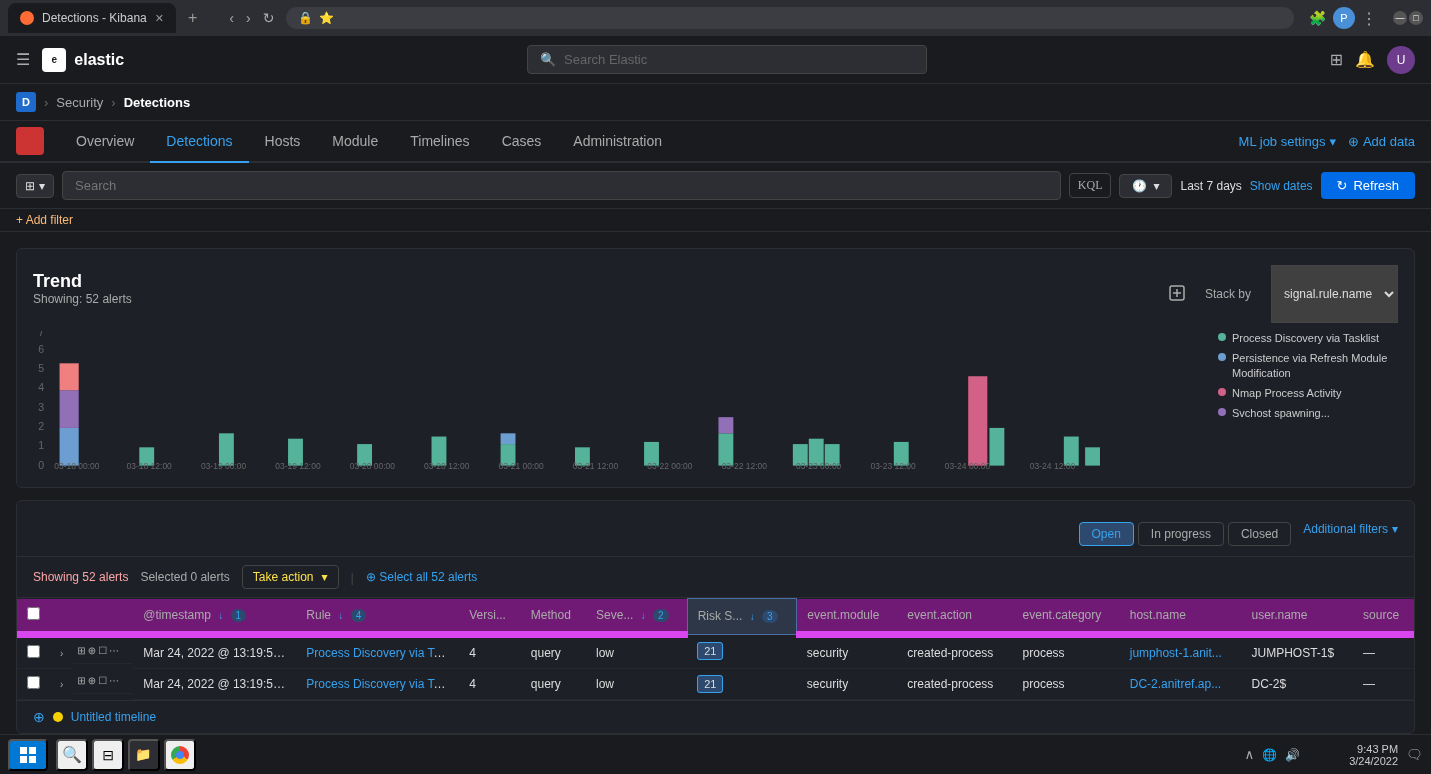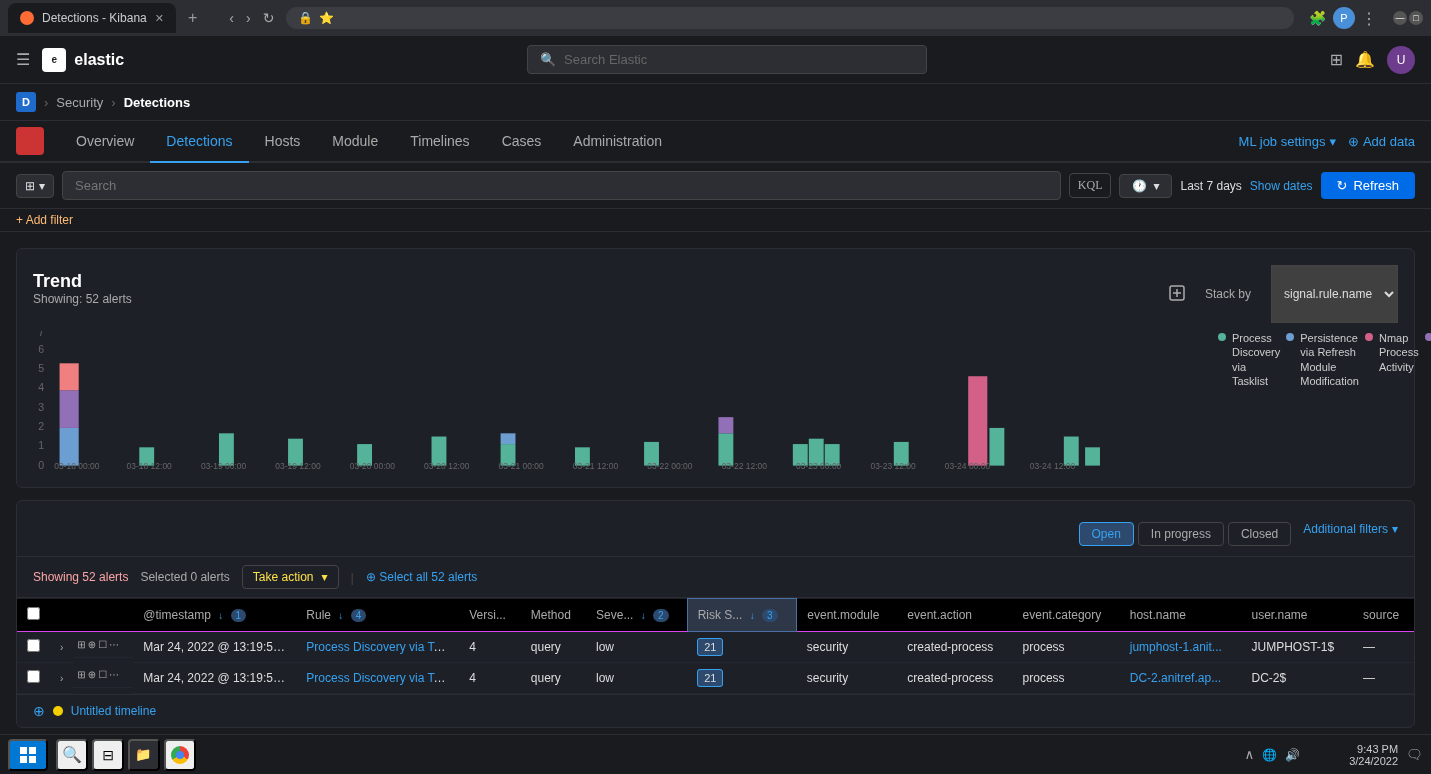--- a/index.html
+++ b/index.html
@@ -64,21 +64,21 @@
     .trend-header { display: flex; align-items: center; justify-content: space-between; margin-bottom: 8px; }
     .trend-title { font-size: 18px; font-weight: 600; color: #fff; }
     .trend-subtitle { font-size: 12px; color: #aaa; margin-bottom: 12px; }
     .trend-controls { display: flex; align-items: center; gap: 20px; }
     .stack-by-label { color: #aaa; font-size: 12px; }
     .stack-by-select { background: #404040; border: 1px solid #444; color: #ddd; padding: 20px 8px; border-radius: 0; font-size: 12px; cursor: pointer; }
     
     
     .chart-container { display: flex; gap: 16px; }
     .chart-area { flex: 1; position: relative; height: 140px; }
-    .chart-legend { width: 180px; display: flex; flex-direction: row; gap: 6px; font-size: 11px; }
+    .chart-legend { width: 180px; display: flex; flex-direction: column; gap: 6px; font-size: 11px; }
     .legend-item { display: flex; align-items: flex-start; gap: 6px; }
     .legend-dot { width: 8px; height: 8px; border-radius: 50%; flex-shrink: 0; margin-top: 2px; }
     .legend-text { color: #ccc; line-height: 1.3; }
 
     
     .chart-svg { width: 100%; height: 140px; }
 
     
     .alerts-panel { background: #1e2028; border: 1px solid #2d2e33; border-radius: 6px; }
     .alerts-header { padding: 10px 16px; display: flex; align-items: center; gap: 12px; border-bottom: 1px solid #2d2e33; }
@@ -88,21 +88,21 @@
     .additional-filters-btn { background: none; border: none; color: #36a2ef; font-size: 12px; cursor: pointer; display: flex; align-items: center; gap: 4px; }
     
     .alerts-toolbar { padding: 8px 16px; display: flex; align-items: center; gap: 12px; border-bottom: 1px solid #2d2e33; }
     .showing-text { font-size: 12px; color: #fca5a5; }
     .selected-text { font-size: 12px; color: #aaa; }
     .take-action-btn { background: none; border: 1px solid #444; color: #fde047; padding: 4px 10px; border-radius: 4px; font-size: 12px; cursor: pointer; display: flex; align-items: center; gap: 8px; }
     .select-all-btn { background: none; border: none; color: #36a2ef; font-size: 12px; cursor: pointer; }
     
     
     .alerts-table { width: 100%; border-collapse: collapse; font-size: 12px; }
-    .alerts-table th { padding: 8px 10px; text-align: left; color: #aaa; border-bottom: 1px solid #d946ef; font-weight: 500; white-space: nowrap; background: #000000; position: relative; }
+    .alerts-table th { padding: 8px 10px; text-align: left; color: #aaa; border-bottom: 7px solid #d946ef; font-weight: 500; white-space: nowrap; background: #701a75; position: relative; }
     .alerts-table td { padding: 7px 10px; border-bottom: 1px solid #252730; color: #ddd; white-space: nowrap; overflow: hidden; text-overflow: ellipsis; max-width: 150px; }
     .col-sort { color: #36a2ef; margin-left: 4px; font-size: 10px; }
     .sort-badge { background: #2d4a6e; color: #36a2ef; border-radius: 10px; padding: 1px 5px; font-size: 10px; margin-left: 4px; }
     .rule-link { color: #36a2ef; text-decoration: none; cursor: pointer; }
     .severity-low { color: #54b399; }
     .col-checkbox { width: 20px; }
     .expand-btn { color: #aaa; cursor: pointer; font-size: 10px; }
     .timeline-footer { padding: 8px 16px; display: flex; align-items: center; gap: 8px; border-top: 1px solid #2d2e33; }
     .timeline-indicator { width: 10px; height: 10px; background: #f5d000; border-radius: 50%; }
     .timeline-link { color: #36a2ef; cursor: pointer; font-size: 12px; }

